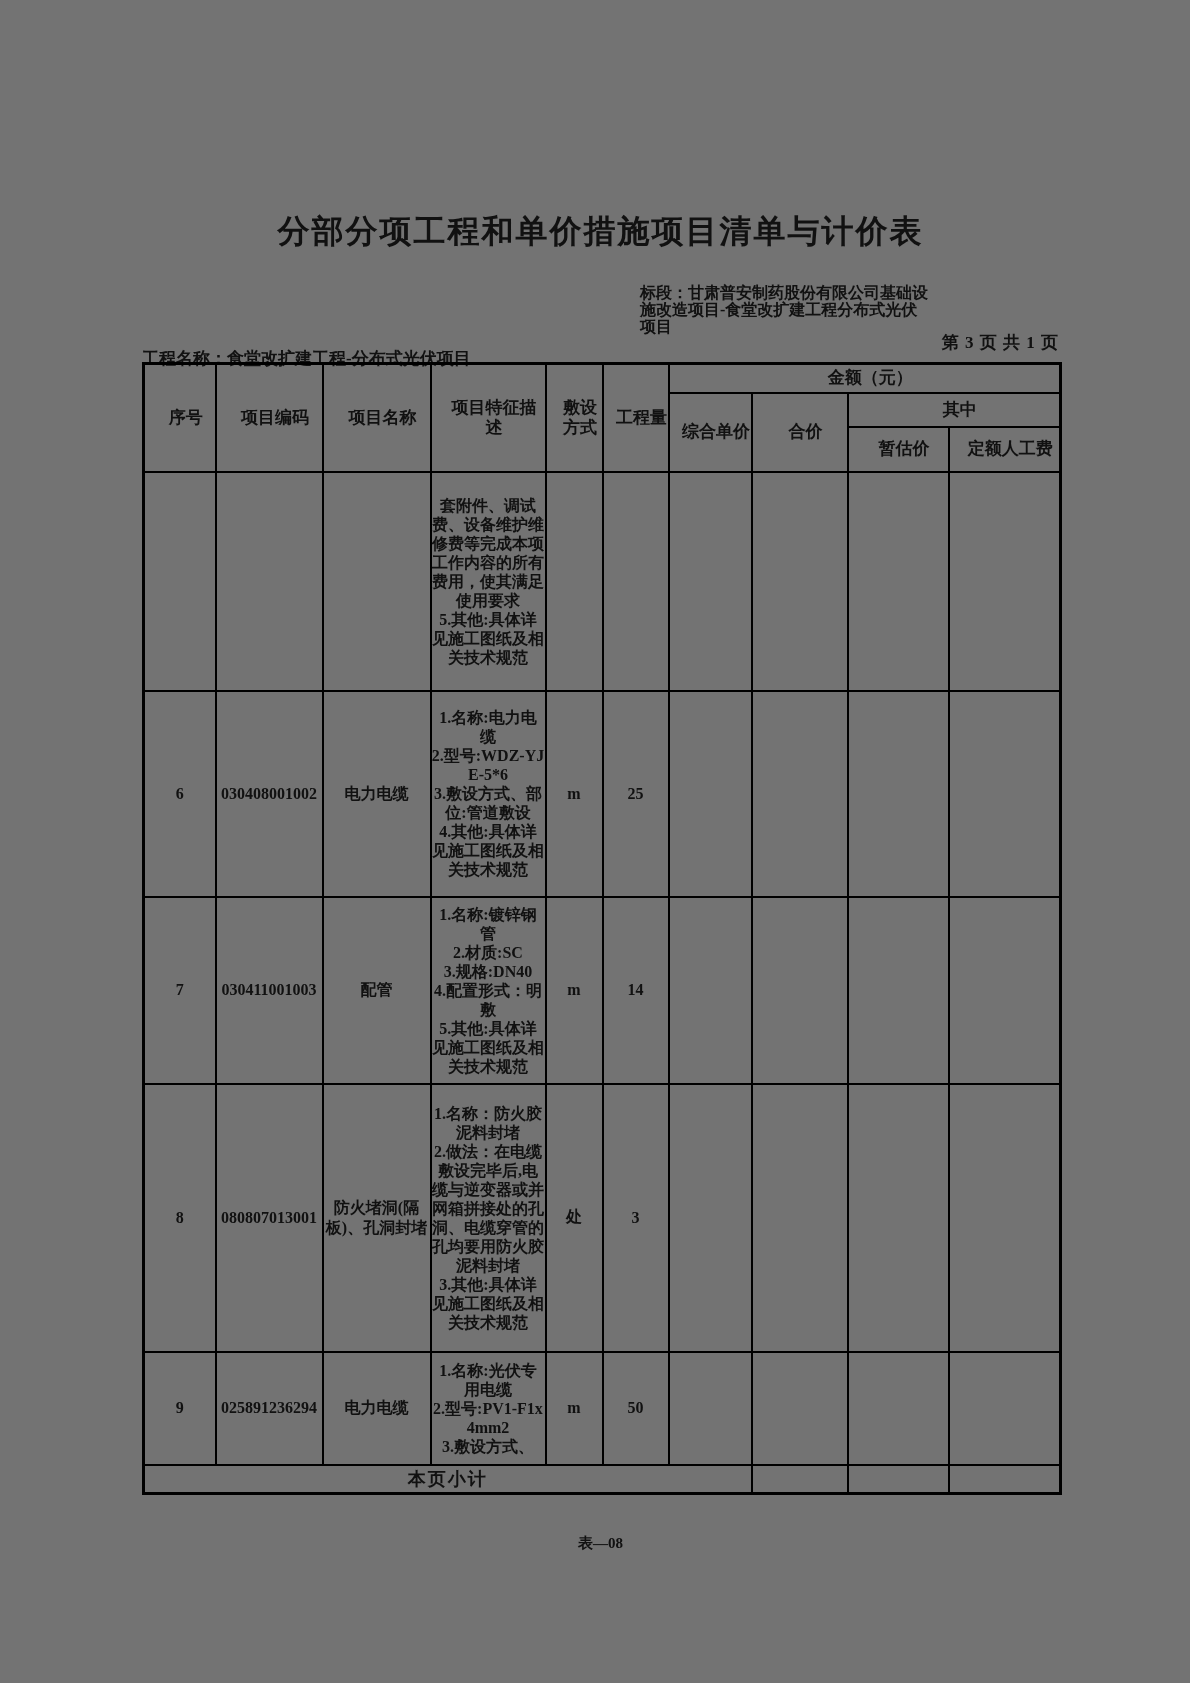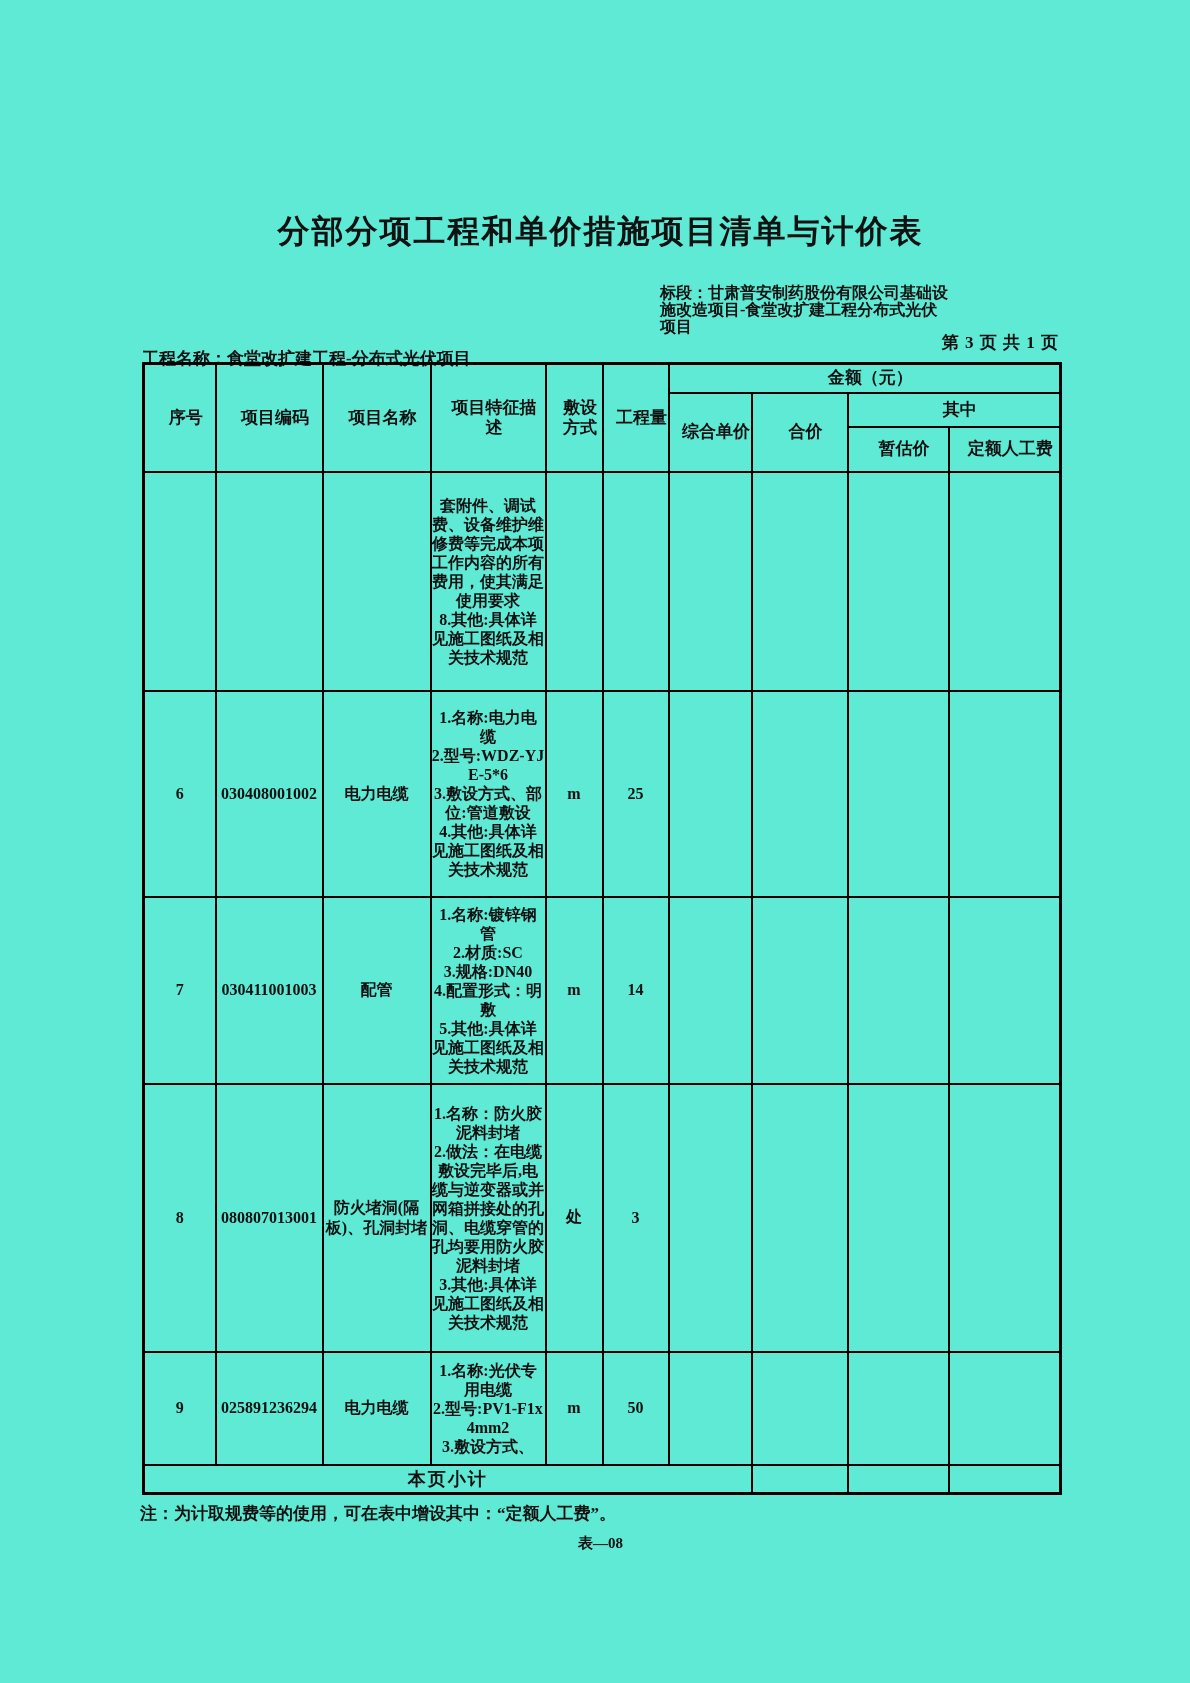--- a/index.html
+++ b/index.html
@@ -4,27 +4,27 @@
 <style>
   html,body{margin:0;padding:0;}
   body{
     width:1190px;height:1683px;
     background:#ffffff;
     font-family:"Liberation Serif","DejaVu Serif",serif;
     color:#111111;
     font-weight:bold;
     position:relative;
   }
-  .page{position:absolute;left:0;top:0;width:1190px;height:1683px;background:#5eead4;}
+  .page{position:absolute;left:0;top:0;width:1190px;height:1683px;background:#737373;}
   .title{
     position:absolute;left:142px;top:210px;width:917px;
     text-align:center;font-size:32px;font-weight:bold;letter-spacing:2px;
   }
   .bid{
-    position:absolute;left:660px;top:284px;width:330px;
+    position:absolute;left:640px;top:284px;width:330px;
     font-size:16px;line-height:17px;white-space:pre-line;
   }
   .pname{
     position:absolute;left:142px;top:347px;font-size:17px;
   }
   .pageinfo{
     position:absolute;left:142px;top:331px;width:917px;text-align:right;font-size:17px;letter-spacing:1px;
   }
   table.boq{
     position:absolute;left:142px;top:362px;
@@ -107,21 +107,21 @@
     <tr style="height:45px">
       <th>暂估价</th>
       <th>定额人工费</th>
     </tr>
 
     <tr style="height:219px">
       <td class="c-seq"></td>
       <td class="c-code"></td>
       <td class="c-name"></td>
       <td class="c-desc">套附件、调试费、设备维护维修费等完成本项工作内容的所有费用，使其满足使用要求
-8.其他:具体详见施工图纸及相关技术规范</td>
+5.其他:具体详见施工图纸及相关技术规范</td>
       <td class="c-unit"></td>
       <td class="c-qty"></td>
       <td></td>
       <td></td>
       <td></td>
       <td></td>
     </tr>
 
     <tr style="height:206px">
       <td class="c-seq">6</td>
@@ -188,17 +188,16 @@
 
     <tr style="height:29px">
       <td colspan="7" class="subtotal">本页小计</td>
       <td></td>
       <td></td>
       <td></td>
     </tr>
   </tbody>
     </table>
 
-  <div class="note">注：为计取规费等的使用，可在表中增设其中：“定额人工费”。</div>
 
   <div class="formcode">表—08</div>
 
 </div>
 
 </body></html>

